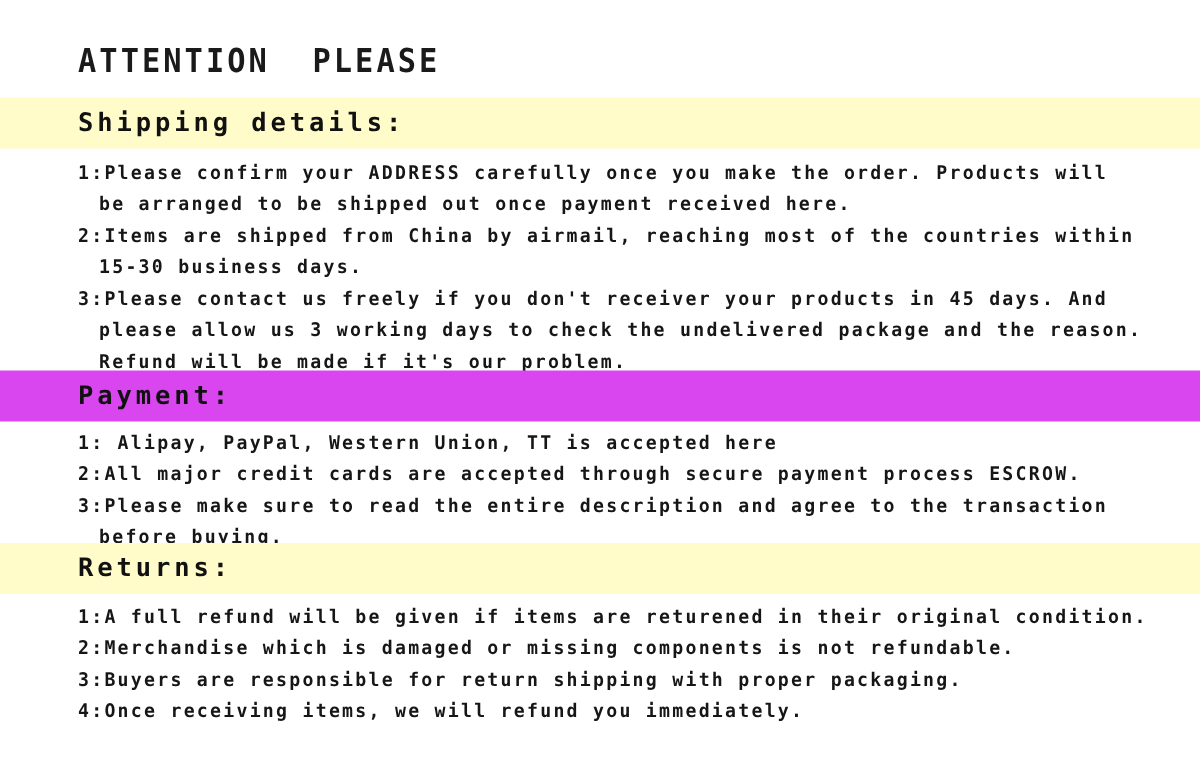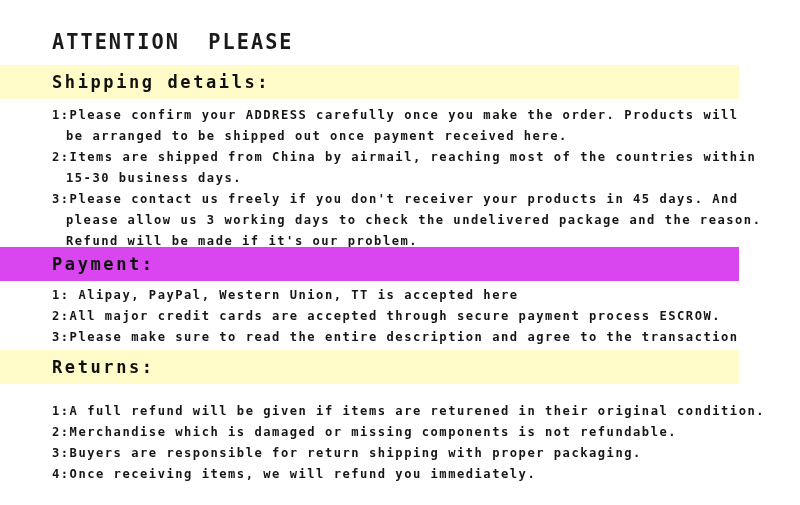--- a/index.html
+++ b/index.html
@@ -36,21 +36,21 @@
     white-space: pre;
     line-height: 26px;
     transform: scaleX(0.92);
     transform-origin: left center;
   }
 
   
   .section-band {
     position: absolute;
     left: 0;
-    width: 739px;
+    width: 800px;
     height: 34px;
     background: #fffcc9;
   }
   .section-band .band-label {
     position: absolute;
     left: 52px;
     top: 6px;
     font-family: "DejaVu Sans Mono", monospace;
     font-size: 17px;
     font-weight: 700;
@@ -96,21 +96,21 @@
       <div class="body-line" style="top: 191px; color: rgb(22, 22, 22);">3:Please contact us freely if you don't receiver your products in 45 days. And</div>
       <div class="body-line indent" style="top: 212px; color: rgb(22, 22, 22);">please allow us 3 working days to check the undelivered package and the reason.</div>
       <div class="body-line indent" style="top: 233px; color: rgb(22, 22, 22);">Refund will be made if it's our problem.</div>
       <div class="section-band" style="top: 247px; background: #d946ef;">
         <div class="band-label">Payment:</div>
       </div>
       <div class="body-line" style="top: 287px; color: rgb(22, 22, 22);">1: Alipay, PayPal, Western Union, TT is accepted here</div>
       <div class="body-line" style="top: 308px; color: rgb(22, 22, 22);">2:All major credit cards are accepted through secure payment process ESCROW.</div>
       <div class="body-line" style="top: 329px; color: rgb(22, 22, 22);">3:Please make sure to read the entire description and agree to the transaction</div>
       <div class="body-line indent" style="top: 350px; color: rgb(22, 22, 22);">before buying.</div>
-      <div class="section-band" style="top: 350px; background: rgb(255, 252, 201);">
+      <div class="section-band" style="top: 362px; background: rgb(255, 252, 201);">
         <div class="band-label">Returns:</div>
       </div>
       <div class="body-line" style="top: 403px; color: rgb(22, 22, 22);">1:A full refund will be given if items are returened in their original condition.</div>
       <div class="body-line" style="top: 424px; color: rgb(22, 22, 22);">2:Merchandise which is damaged or missing components is not refundable.</div>
       <div class="body-line" style="top: 445px; color: rgb(22, 22, 22);">3:Buyers are responsible for return shipping with proper packaging.</div>
       <div class="body-line" style="top: 466px; color: rgb(22, 22, 22);">4:Once receiving items, we will refund you immediately.</div>
     </div>
 
 </div>
 

